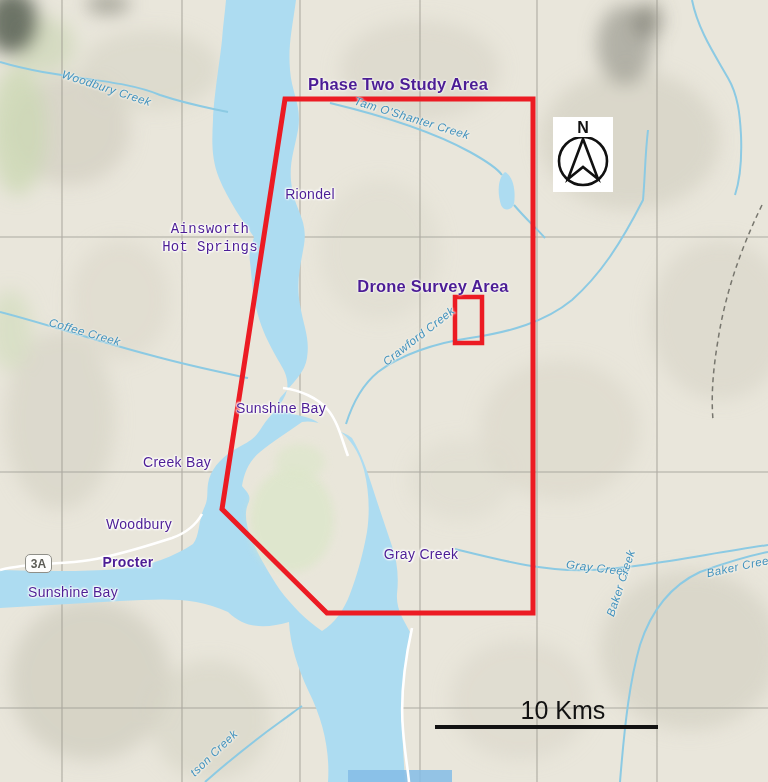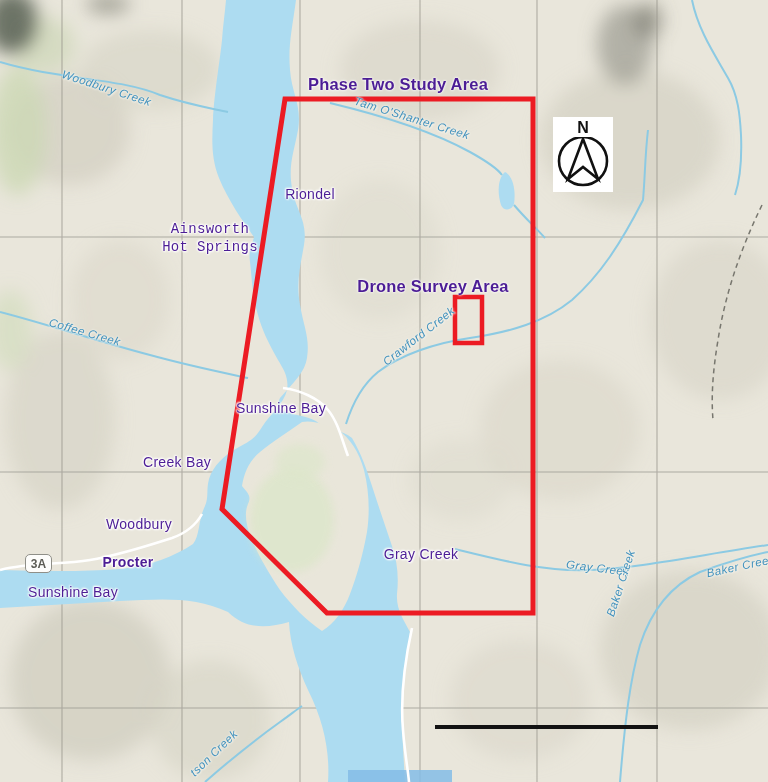--- a/index.html
+++ b/index.html
@@ -197,15 +197,16 @@
   <div id="north-box">
     <svg width="60" height="75" viewBox="0 0 60 75">
       <circle cx="30" cy="44" r="24" fill="none" stroke="#111" stroke-width="2.6"></circle>
       <path d="M30,22 L15,62 L30,50 L45,62 Z" fill="#fff" stroke="#111" stroke-width="2.6" stroke-linejoin="miter"></path>
     </svg>
     <div id="north-letter">N</div>
   </div>
 
   <div id="shield">3A</div>
 
+  <div id="scalebar-label">10 Kms</div>
   <div id="scalebar-line"></div>
 
 </div>
 
 </body></html>

